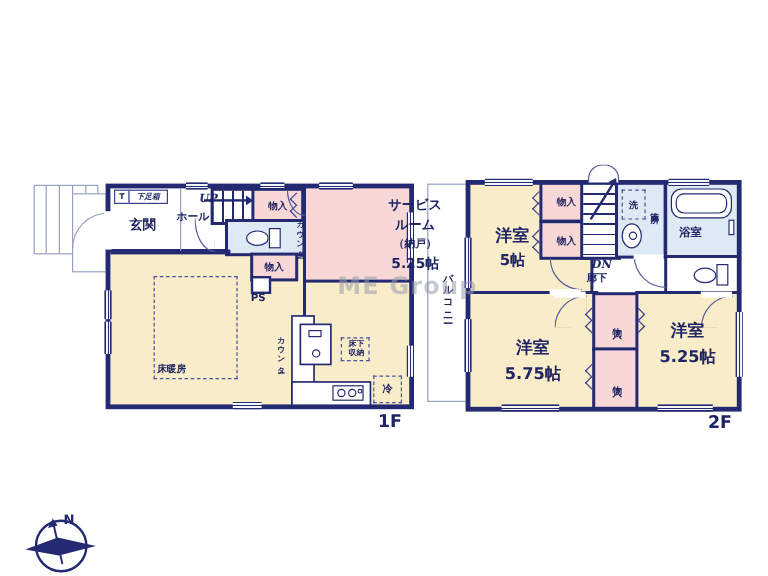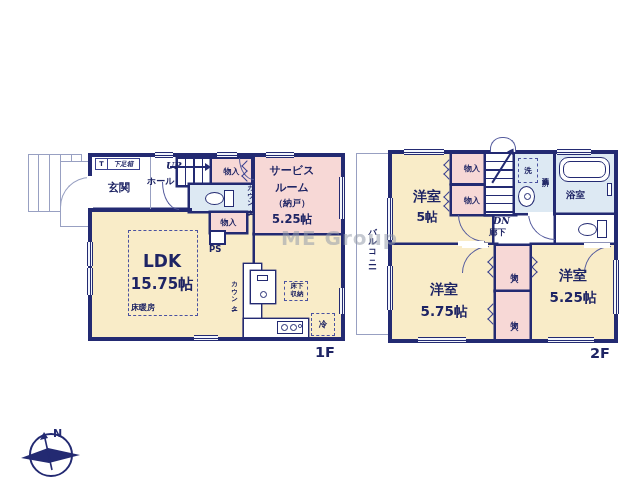--- a/index.html
+++ b/index.html
@@ -120,32 +120,28 @@
   <div class="lbl" style="left:108px;top:182px;font-size:11px;">玄関</div>
   <div class="lbl" style="left:147px;top:176px;font-size:9px;">ホール</div>
   <div class="lbl" style="left:166px;top:161px;font-size:9.5px;font-style:italic;font-family:'DejaVu Serif',serif;">UP</div>
   <div class="cblock" style="left:212px;top:159px;width:39px;height:25px;">
     <span style="font-size:8px;">物入</span>
   </div>
   <div class="cblock" style="left:211px;top:213px;width:35px;height:19px;">
     <span style="font-size:8px;">物入</span>
   </div>
   <div class="lbl v" style="left:246px;top:180px;font-size:6.5px;letter-spacing:0.5px;">カウンター</div>
-  <div class="cblock" style="left:241px;top:163px;width:102px;height:64px;gap:2px;">
+  <div class="cblock" style="left:255px;top:163px;width:102px;height:64px;gap:2px;padding-left:40px;">
     <span style="font-size:11px;">サービス</span>
     <span style="font-size:11px;">ルーム</span>
     <span style="font-size:9px;">（納戸）</span>
     <span style="font-size:11.5px;">5.25帖</span>
   </div>
   <div class="lbl" style="left:209px;top:245px;font-size:8.5px;">PS</div>
   <div class="r" style="left:128px;top:230px;width:68px;height:84px;border:1px dashed #4a51a0;z-index:6;"></div>
-  <div class="cblock" style="left:118px;top:250px;width:88px;height:44px;gap:4px;">
-    <span style="font-size:17px;">LDK</span>
-    <span style="font-size:15px;">15.75帖</span>
-  </div>
   <div class="lbl" style="left:131px;top:303px;font-size:8px;">床暖房</div>
   <div class="lbl v" style="left:230px;top:276px;font-size:6.5px;letter-spacing:0.5px;">カウンター</div>
   <div class="lbl" style="left:315px;top:344px;font-size:14.5px;">1F</div>
 
   <div class="plan" style="left:388px;top:150px;width:230px;height:193px;"></div>
 
   <div class="room cream" style="left:392px;top:154px;width:100px;height:89px;"></div>
   <div class="room pink" style="left:452px;top:154px;width:40px;height:29px;"></div>
   <div class="room pink" style="left:452px;top:186px;width:40px;height:28px;"></div>
   <div class="room white" style="left:486px;top:154px;width:29px;height:60px;background-color:#fff;background-image:repeating-linear-gradient(to bottom,transparent 0 7px,var(--wall) 7px 8.4px);"></div>

